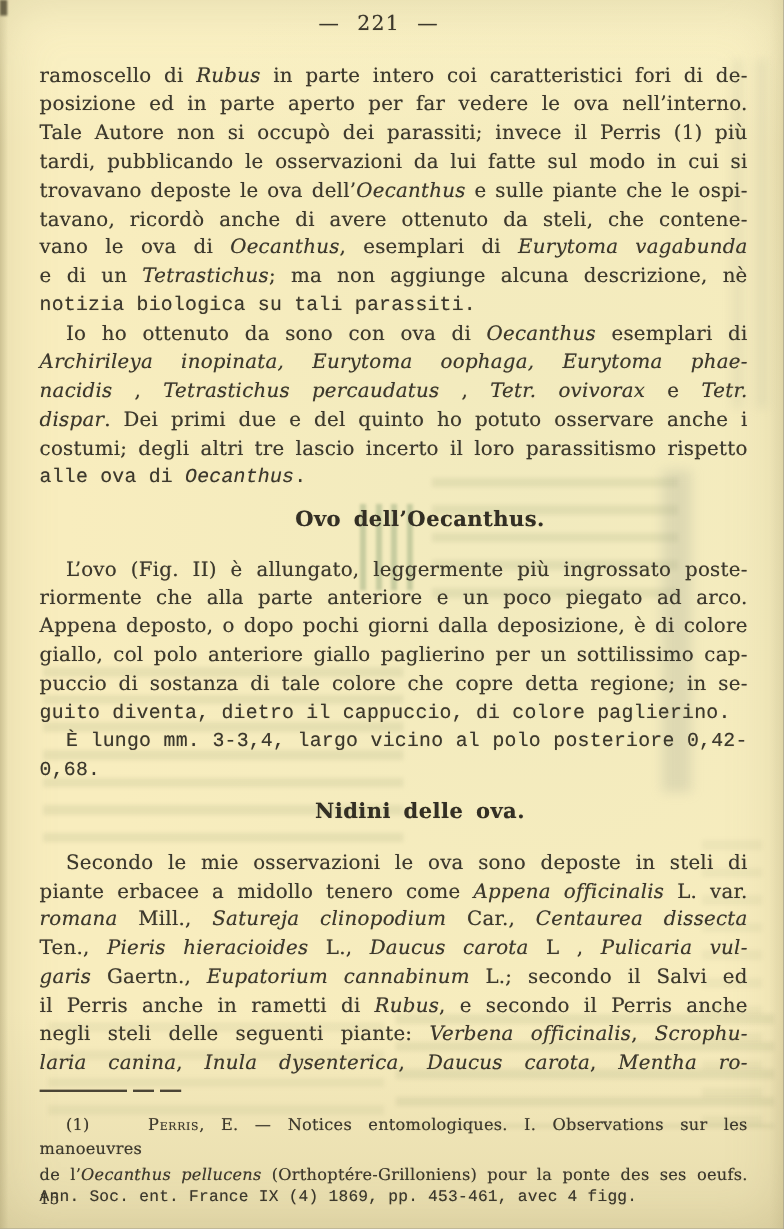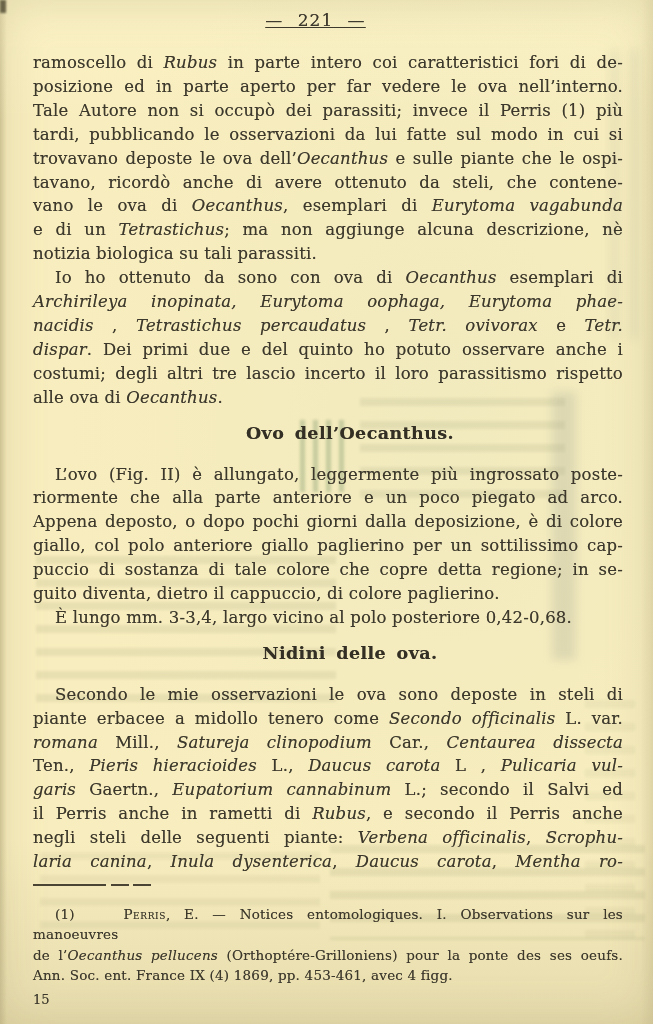--- a/index.html
+++ b/index.html
@@ -38,30 +38,29 @@
   .corner-mark {
     position:absolute; left:0; top:0; width:6px; height:13px;
     background:#6b6448; filter:blur(1px); z-index:0;
   }
   
   .pagehead {
     position:absolute; top:10px; left:0; width:100%;
     text-align:center; padding-right:22px; box-sizing:border-box;
     font-size:17px; letter-spacing:1px; word-spacing:8px; z-index:1;
     text-shadow:0 0 0.6px rgba(60,56,44,0.65);
-    text-decoration:underline;
   }
   .body-col {
     position:absolute; left:33px; top:51px; width:590px; z-index:1;
     font-size:16.5px; line-height:23.9px; letter-spacing:0.2px;
     text-shadow:0 0 0.6px rgba(60,56,44,0.55);
   }
   .para { margin:0; }
   .line { text-align:justify; text-align-last:justify; }
-  .line.last { text-align-last:left; }
+  .line.last { text-align-last:left;font-family:Liberation Mono, monospace; }
   .line.indent { text-indent:22px; }
   .it { font-style:italic; }
   .sc { font-variant:small-caps; letter-spacing:0.6px;margin-left:35px; }
   .heading {
     margin:12px 0 17px; text-align:center; transform:translateX(22px);
     font-weight:bold; font-size:17.5px; letter-spacing:0.4px; word-spacing:4px;
     color:#332f24;
   }
   .footnote-rule {
     margin:10px 0 18px; width:118px; height:2px; border:0;
@@ -121,21 +120,21 @@
         <div class="line"><span>giallo, col polo anteriore giallo paglierino per un sottilissimo cap-</span></div>
         <div class="line"><span>puccio di sostanza di tale colore che copre detta regione; in se-</span></div>
         <div class="line last"><span>guito diventa, dietro il cappuccio, di colore paglierino.</span></div>
       </div>
       <div class="para">
         <div class="line indent last"><span>È lungo mm. 3-3,4, largo vicino al polo posteriore 0,42-0,68.</span></div>
       </div>
       <div class="heading">Nidini delle ova.</div>
       <div class="para">
         <div class="line indent"><span>Secondo le mie osservazioni le ova sono deposte in steli di</span></div>
-        <div class="line"><span>piante erbacee a midollo tenero come </span><span class="it">Secondo officinalis</span><span> L. var.</span></div>
+        <div class="line"><span>piante erbacee a midollo tenero come </span><span class="it">Appena officinalis</span><span> L. var.</span></div>
         <div class="line"><span class="it">romana</span><span> Mill., </span><span class="it">Satureja clinopodium</span><span> Car., </span><span class="it">Centaurea dissecta</span></div>
         <div class="line"><span>Ten., </span><span class="it">Pieris hieracioides</span><span> L., </span><span class="it">Daucus carota</span><span> L , </span><span class="it">Pulicaria vul-</span></div>
         <div class="line"><span class="it">garis</span><span> Gaertn., </span><span class="it">Eupatorium cannabinum</span><span> L.; secondo il Salvi ed</span></div>
         <div class="line"><span>il Perris anche in rametti di </span><span class="it">Rubus</span><span>, e secondo il Perris anche</span></div>
         <div class="line"><span>negli steli delle seguenti piante: </span><span class="it">Verbena officinalis</span><span>, </span><span class="it">Scrophu-</span></div>
         <div class="line"><span class="it">laria canina</span><span>, </span><span class="it">Inula dysenterica</span><span>, </span><span class="it">Daucus carota</span><span>, </span><span class="it">Mentha ro-</span></div>
       </div>
       <div class="footnote-rule"></div>
       <div class="para footnote">
         <div class="line indent"><span>(1) </span><span class="sc">Perris</span><span>, E. — Notices entomologiques. I. Observations sur les manoeuvres</span></div>

